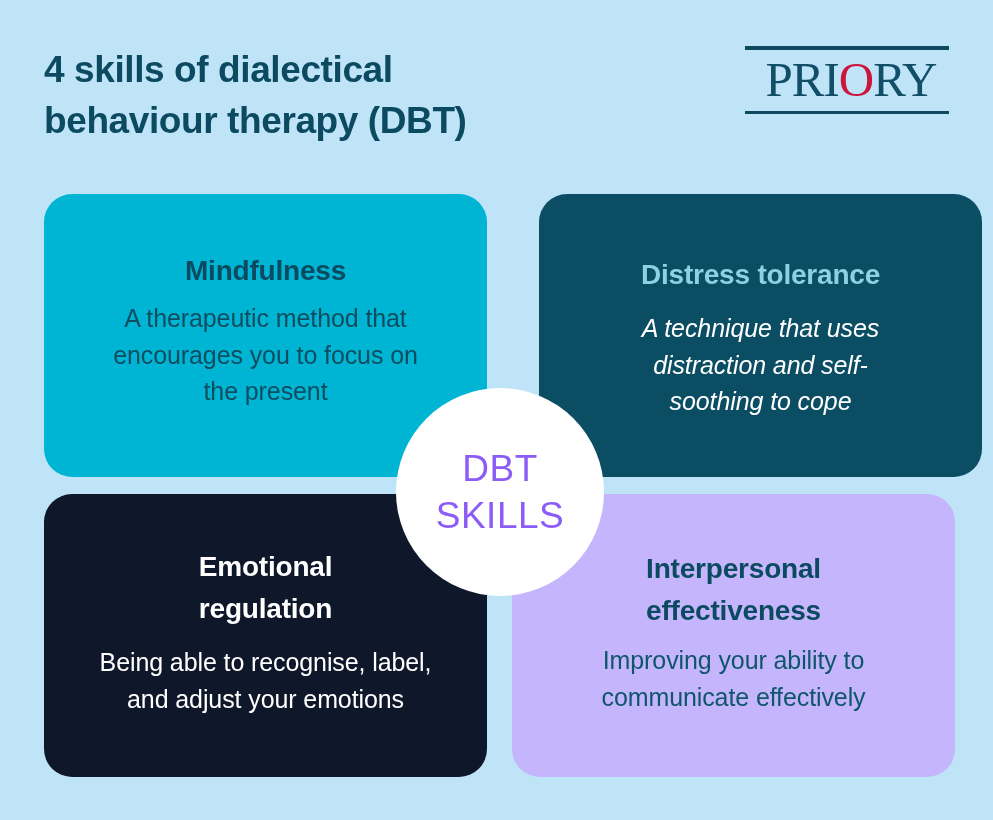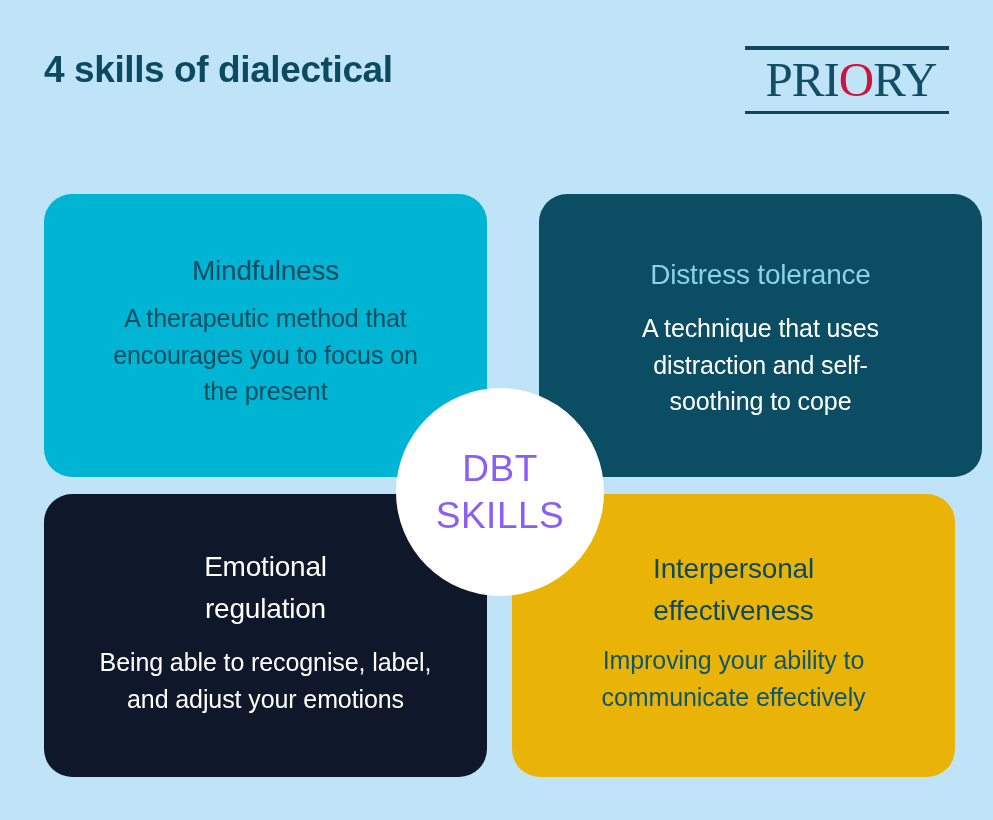--- a/index.html
+++ b/index.html
@@ -77,21 +77,21 @@
     padding: 24px 30px;
     display: flex;
     flex-direction: column;
     align-items: center;
     justify-content: flex-start;
     text-align: center;
   }
 
   .card-title {
     font-size: 28px;
-    font-weight: normal;
+    font-weight: bold;
     line-height: 1.5;
     letter-spacing: -0.2px;
   }
   .card-body {
     font-size: 25px;
     line-height: 1.46;
     letter-spacing: -0.1px;
     margin-top: 8px;
   }
 
@@ -104,36 +104,36 @@
   #card-mindfulness .card-title { color: #0b4a60; }
   #card-mindfulness .card-body  { color: #0f4d60; max-width: 345px; }
 
   
   #card-distress {
     left: 539px; top: 194px;
     width: 443px; height: 283px;
     background: #0b4d63;
   }
   #card-distress .card-title { color: #8ad2e4; }
-  #card-distress .card-body  { color: #ffffff; max-width: 300px; margin-top: 14px; }
+  #card-distress .card-body  { color: #ffffff; max-width: 300px; margin-top: 14px; font-style: italic; }
 
   
   #card-emotional {
     left: 44px; top: 494px;
     width: 443px; height: 283px;
     background: #0f172a;
   }
   #card-emotional .card-title { color: #ffffff; }
   #card-emotional .card-body  { color: #ffffff; max-width: 360px; margin-top: 14px; }
 
   
   #card-interpersonal {
     left: 512px; top: 494px;
     width: 443px; height: 283px;
-    background: #eab308;
+    background: #c4b5fd;
   }
   #card-interpersonal .card-title { color: #0b4a60; }
   #card-interpersonal .card-body  { color: #10566b; max-width: 345px; margin-top: 10px; }
 
   
   #card-mindfulness   .card-title { margin-top: 32px; }
   #card-distress      .card-title { margin-top: 36px; }
   #card-emotional     .card-title { margin-top: 28px; max-width: 250px; }
   #card-interpersonal .card-title { margin-top: 30px; max-width: 280px; }
 
@@ -159,20 +159,21 @@
     letter-spacing: 0.5px;
   }
 </style>
 </head>
 <body>
 
 <div id="header">
 
   <div id="page-title">
     <span class="tl">4 skills of dialectical</span>
+    <span class="tl">behaviour therapy (DBT)</span>
   </div>
 
   <div id="logo">
     <div class="logo-rule top"></div>
     <div id="logo-wordmark"><span>PRI</span><span class="o-red">O</span><span>RY</span></div>
     <div class="logo-rule bottom"></div>
   </div>
 
 </div>
 

